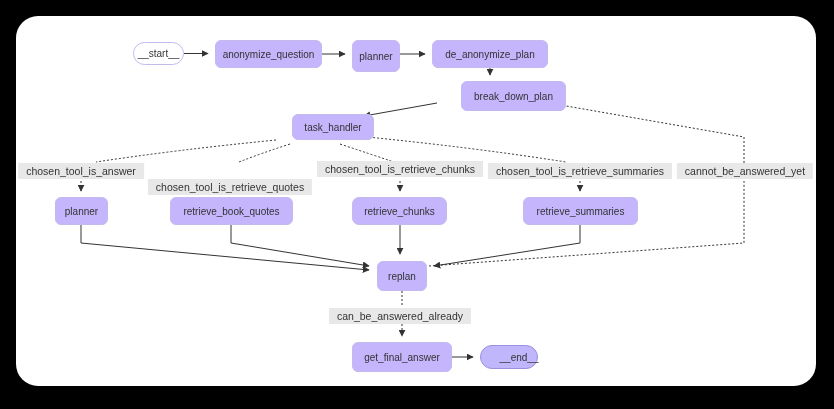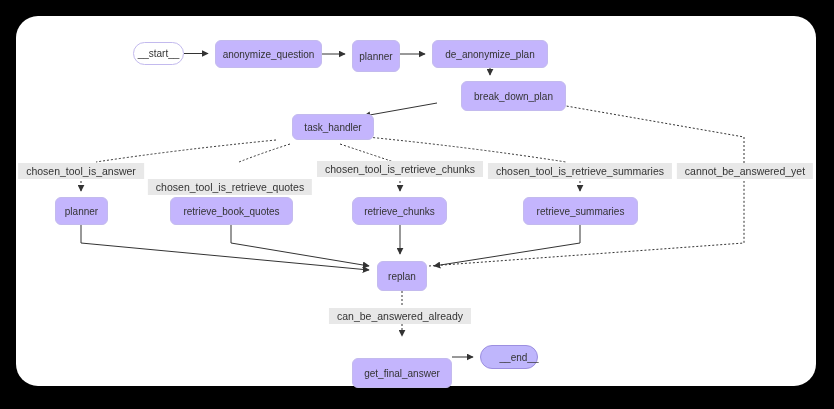--- a/index.html
+++ b/index.html
@@ -84,21 +84,21 @@
 <div class="node" style="left:55px;top:197px;width:53px;height:28px;">planner</div>
 
 <div class="node" style="left:170px;top:197px;width:123px;height:28px;">retrieve_book_quotes</div>
 
 <div class="node" style="left:352px;top:197px;width:95px;height:28px;border-radius:7px;">retrieve_chunks</div>
 
 <div class="node" style="left:523px;top:197px;width:115px;height:28px;">retrieve_summaries</div>
 
 <div class="node" style="left:377px;top:261px;width:50px;height:30px;">replan</div>
 
-<div class="node" style="left:352px;top:358px;width:100px;height:30px;">get_final_answer</div>
+<div class="node" style="left:352px;top:342px;width:100px;height:30px;">get_final_answer</div>
 
 <div class="node pill end" style="left:480px;top:345px;width:58px;height:24px;padding-left:20px;">__end__</div>
 
 <div class="elabel" style="left:81px;top:163px;">chosen_tool_is_answer</div>
 
 <div class="elabel" style="left:230px;top:163px;margin-top:16px;">chosen_tool_is_retrieve_quotes</div>
 
 <div class="elabel" style="left:400px;top:161px;">chosen_tool_is_retrieve_chunks</div>
 
 <div class="elabel" style="left:580px;top:163px;">chosen_tool_is_retrieve_summaries</div>

